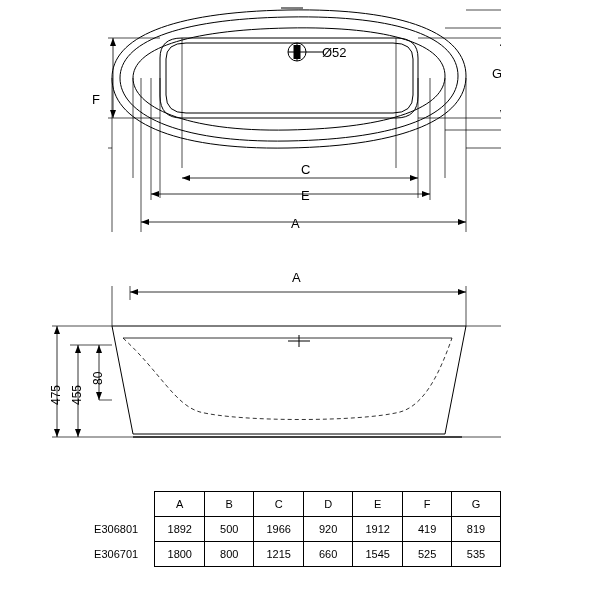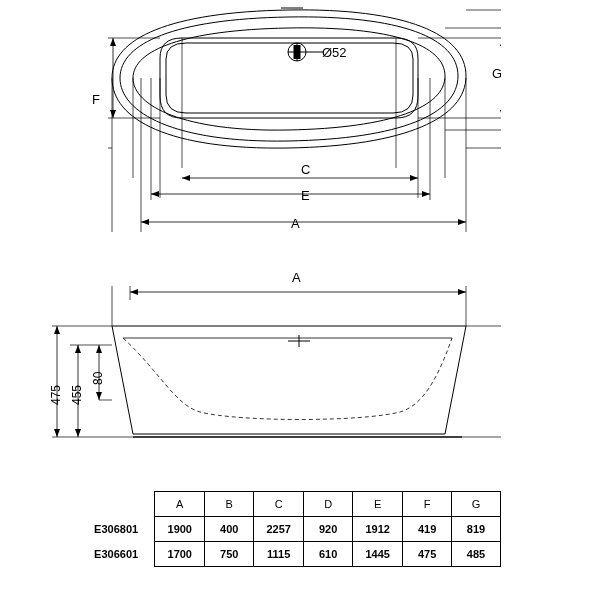--- a/index.html
+++ b/index.html
@@ -2,21 +2,21 @@
 <html><head>
 <meta charset="utf-8">
 <style>
   html,body{margin:0;padding:0;background:#ffffff;}
   body{width:603px;height:603px;font-family:"Liberation Sans",sans-serif;color:#000;}
   #sheet{position:relative;width:501px;height:603px;overflow:hidden;}
   svg{position:absolute;left:0;top:0;}
   .lbl{position:absolute;font-size:11px;color:#000;white-space:nowrap;}
   .vlbl{position:absolute;font-size:11px;color:#000;white-space:nowrap;transform-origin:0 0;transform:rotate(-90deg);}
   table.specs{position:absolute;border-collapse:collapse;font-size:11px;}
-  table.specs td,table.specs th{border:1px solid #000;text-align:center;padding:0;font-weight:bold;height:24px;}
+  table.specs td,table.specs th{border:1px solid #000;text-align:center;padding:0;font-weight:normal;height:24px;}
   table.specs th{font-weight:normal;}
   .c0{width:84px;text-align:left;padding-left:8px;border:none !important;}
   .cN{width:55px;}
   .noborder{border:none !important;}
 </style>
 </head>
 <body>
 
 <div id="sheet">
 
@@ -170,34 +170,34 @@
         <th class="cN">C</th>
         <th class="cN">D</th>
         <th class="cN">E</th>
         <th class="cN">F</th>
         <th class="cN">G</th>
       </tr>
     </thead>
     <tbody>
       <tr>
         <td class="c0">E306801</td>
-        <td class="cN">1900</td>
-        <td class="cN">400</td>
-        <td class="cN">2257</td>
+        <td class="cN">1892</td>
+        <td class="cN">500</td>
+        <td class="cN">1966</td>
         <td class="cN">920</td>
         <td class="cN">1912</td>
         <td class="cN">419</td>
         <td class="cN">819</td>
       </tr>
       <tr>
-        <td class="c0">E306601</td>
-        <td class="cN">1700</td>
-        <td class="cN">750</td>
-        <td class="cN">1115</td>
-        <td class="cN">610</td>
-        <td class="cN">1445</td>
-        <td class="cN">475</td>
-        <td class="cN">485</td>
+        <td class="c0">E306701</td>
+        <td class="cN">1800</td>
+        <td class="cN">800</td>
+        <td class="cN">1215</td>
+        <td class="cN">660</td>
+        <td class="cN">1545</td>
+        <td class="cN">525</td>
+        <td class="cN">535</td>
       </tr>
     </tbody>
   </table>
 
 </div>
 
 </body></html>

